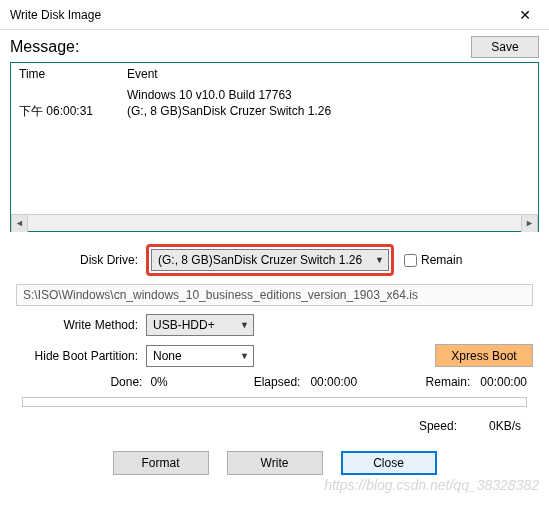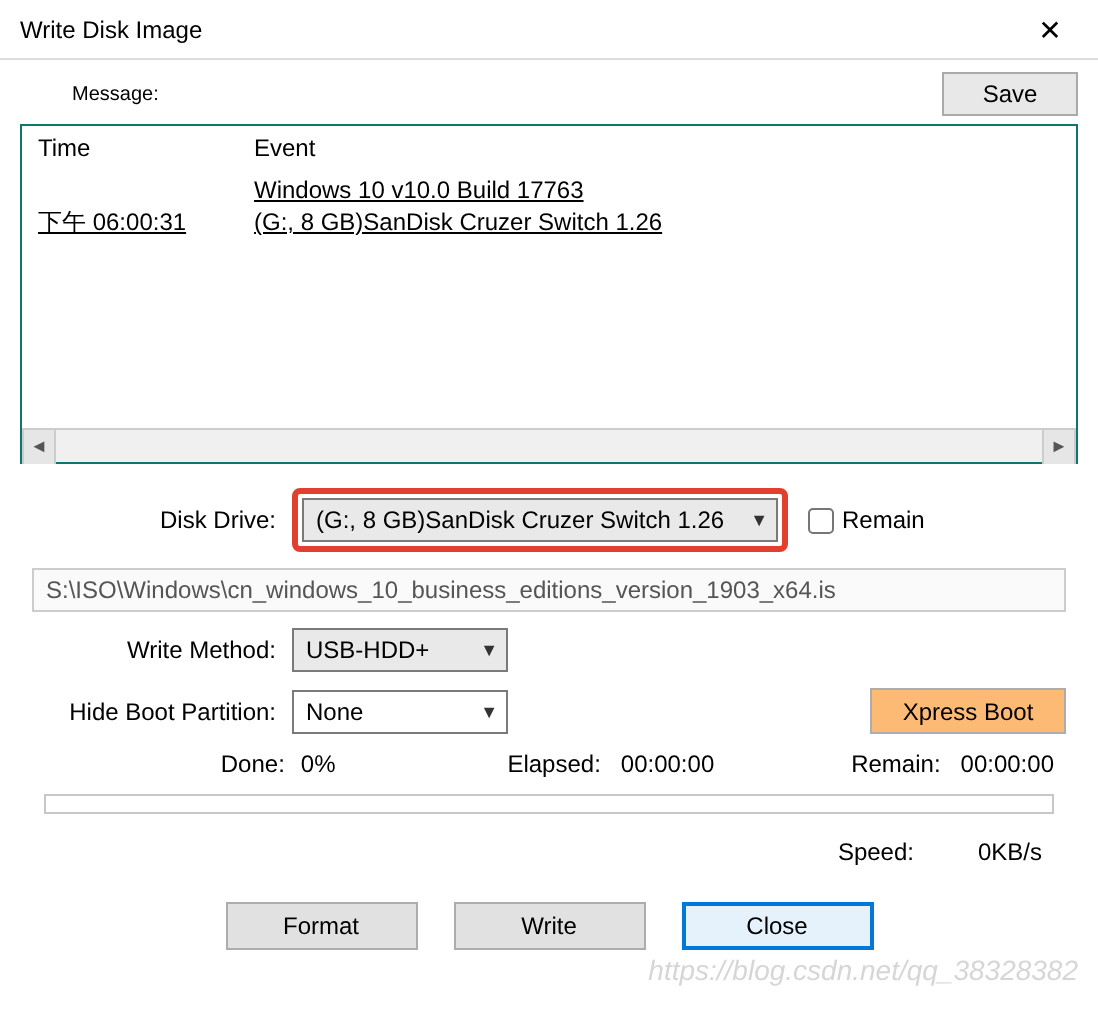--- a/index.html
+++ b/index.html
@@ -2,28 +2,28 @@
 <html><head>
 <meta charset="utf-8">
 <style>
   * { box-sizing: border-box; margin: 0; padding: 0; }
   body { font-family: "Segoe UI", Tahoma, sans-serif; font-size: 12px; background: #fff; width: 549px; height: 506px; overflow: hidden; }
   .titlebar { display: flex; align-items: center; justify-content: space-between; height: 30px; border-bottom: 1px solid #ddd; padding: 0 2px 0 10px; }
   .titlebar .title { font-size: 12px; color: #000; }
   .closebtn { width: 44px; height: 28px; display: flex; align-items: center; justify-content: center; font-family: Arial; font-size: 14px; color: #000; cursor: pointer; }
   .dlg-body { padding: 6px 10px 10px 10px; }
   .msgrow { display: flex; align-items: center; justify-content: space-between; margin-bottom: 4px; }
-  .msglabel { font-size: 10px; margin-left: 26px; }
+  .msglabel { font-size: 16px; }
   .savebtn { width: 68px; height: 22px; border: 1px solid #aaa; background: #e8e8e8; font-size: 12px; cursor: pointer; }
   .log { border: 1px solid #0f766e; height: 170px; display: flex; flex-direction: column; background: #fff; }
   .log-inner { flex: 1; display: flex; font-size: 12px; padding: 4px 0; }
   .col-time { width: 110px; padding-left: 8px; }
   .col-event { flex: 1; padding-left: 6px; }
   .log-head { font-size: 12px; color: #000; }
-  .log-body { margin-top: 6px; text-decoration: underline; }
+  .log-body { margin-top: 6px; }
   .log-line { line-height: 16px; }
   .hscroll { height: 17px; background: #f0f0f0; border-top: 1px solid #ccc; display: flex; align-items: center; justify-content: space-between; }
   .hscroll .arrow { width: 17px; height: 17px; display: flex; align-items: center; justify-content: center; font-size: 9px; color: #555; background: #e6e6e6; border-left: 1px solid #ccc; border-right: 1px solid #ccc; }
   .form { margin-top: 12px; padding: 0 6px; }
   .frow { display: flex; align-items: center; margin-bottom: 8px; }
   .flabel { width: 130px; text-align: right; padding-right: 8px; font-size: 12px; }
   .highlight { border: 3px solid #e2402f; border-radius: 4px; padding: 2px; }
   .dd { display: flex; align-items: center; height: 22px; border: 1px solid #7a7a7a; background: #e9e9e9; padding: 0 4px 0 6px; font-size: 12px; cursor: pointer; }
   .dd .chev { margin-left: auto; font-size: 9px; color: #333; }
   .diskdrive-dd { width: 238px; }

